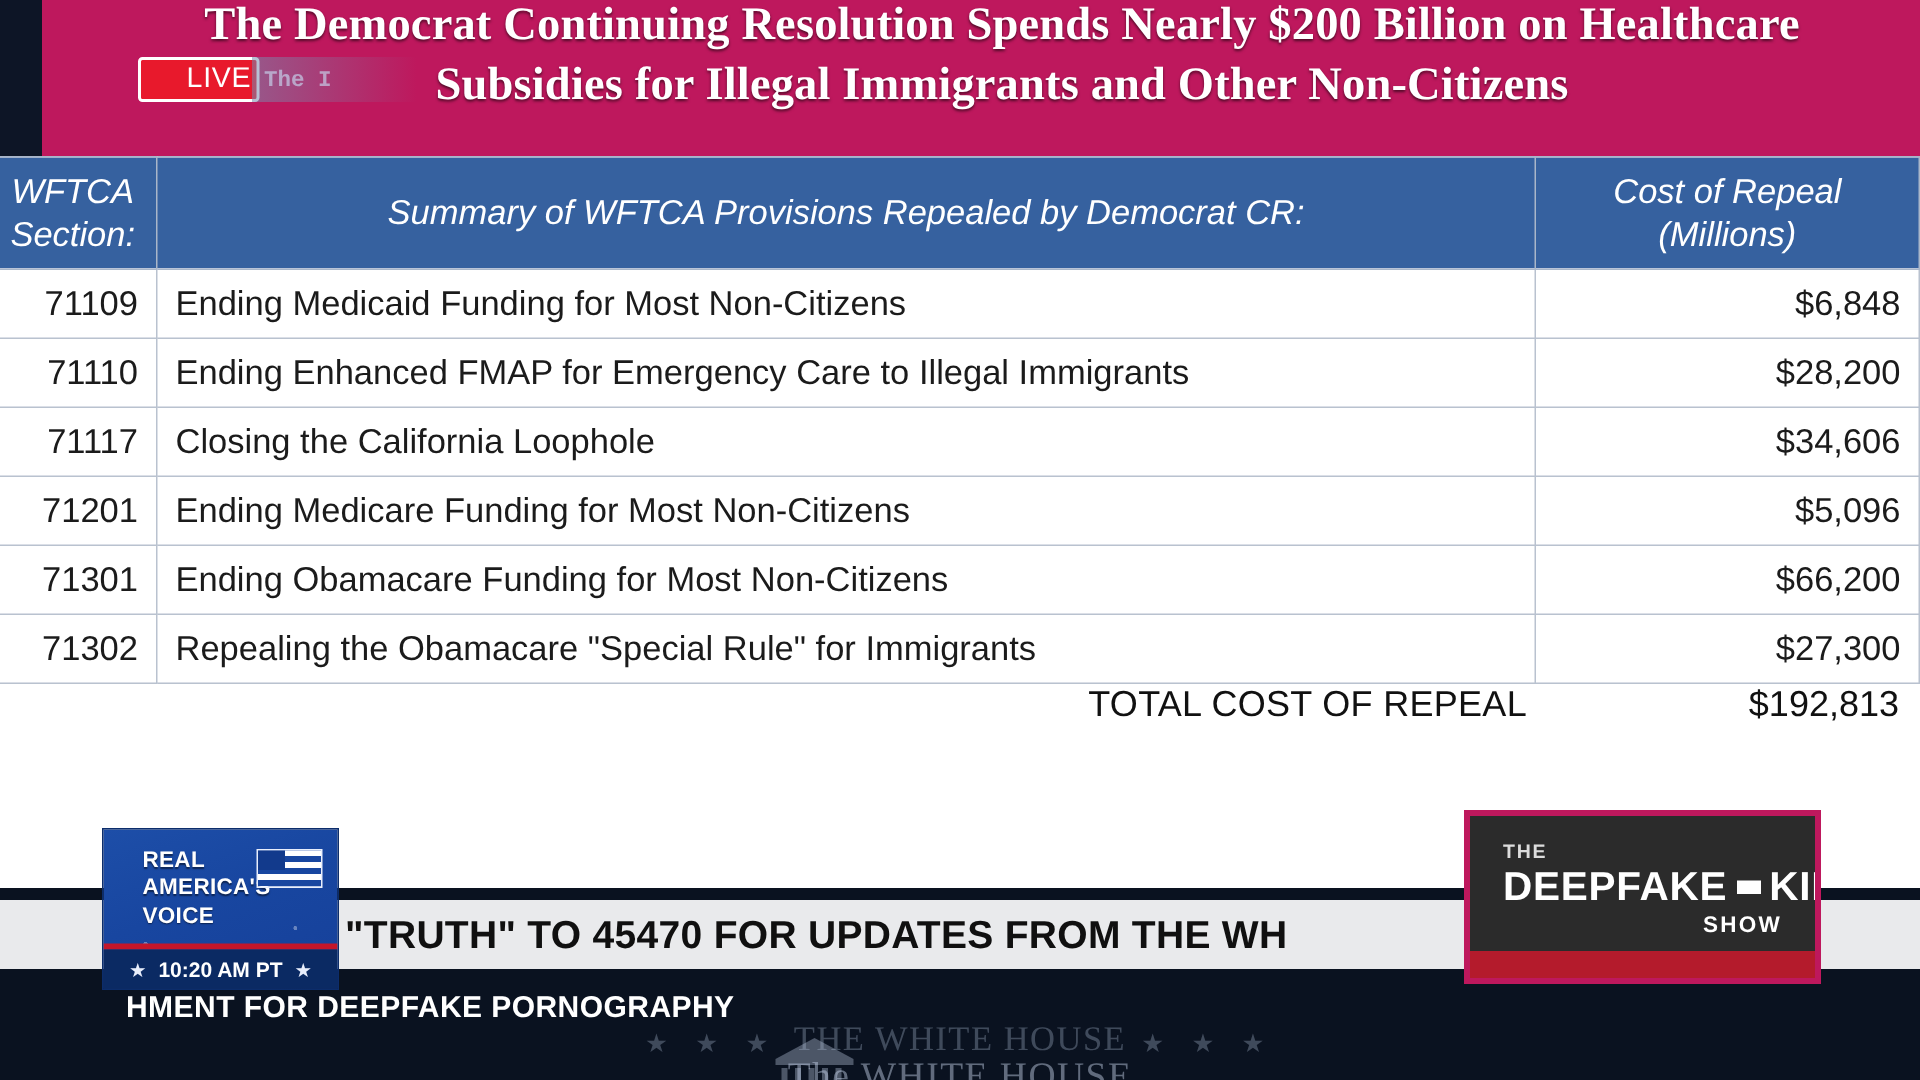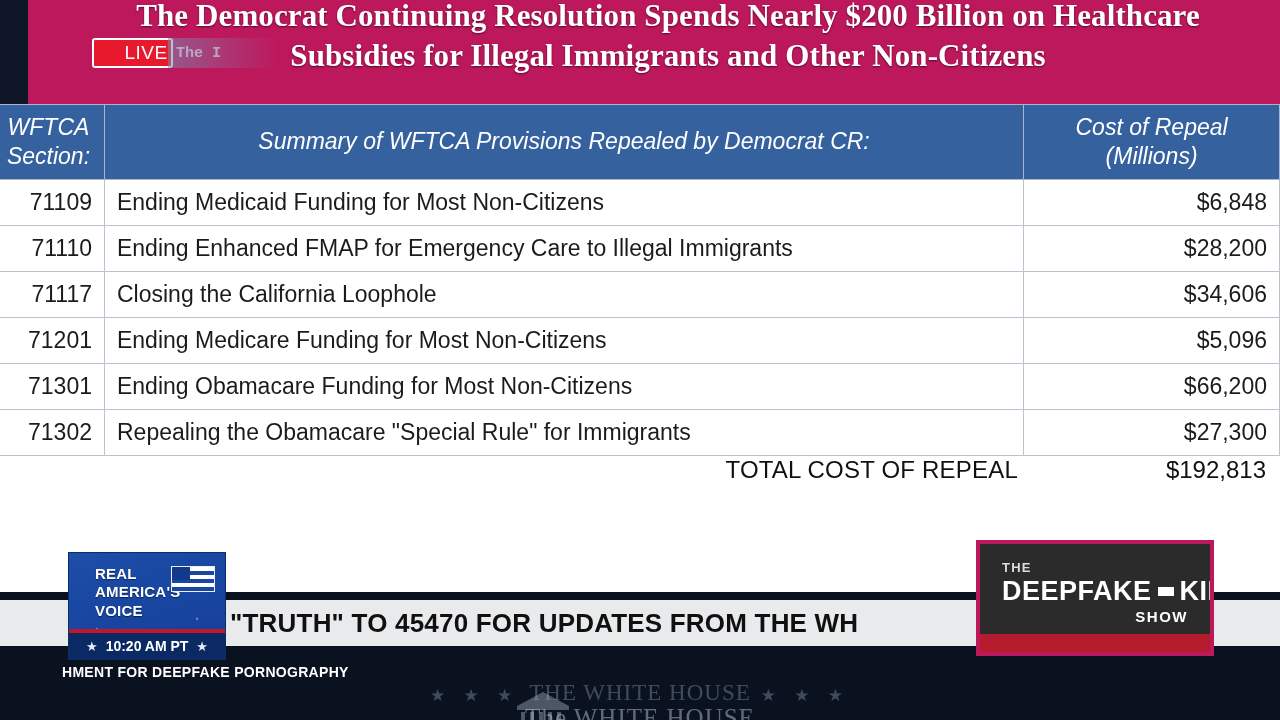--- a/index.html
+++ b/index.html
@@ -161,24 +161,24 @@
     letter-spacing: .2px;
     padding-left: 230px;
     white-space: nowrap;
   }
   .ticker-bottom {
     position: absolute; left: 0; top: 656px; width: 1280px; height: 32px;
     display: flex; align-items: center;
   }
   .ticker-bottom span {
     color: #ffffff;
-    font-size: 14px;
+    font-size: 20px;
     font-weight: 700;
     letter-spacing: .3px;
-    padding-left: 62px;
+    padding-left: 84px;
   }
 
   
   .rav-bug {
     position: absolute; left: 68px; top: 540px;
     width: 158px; height: 108px;
     background: linear-gradient(160deg, #1d4ea8 0%, #1846a0 45%, #16409a 100%);
     border: 1px solid #0c2d6b;
     overflow: hidden;
     margin-top: 12px;

